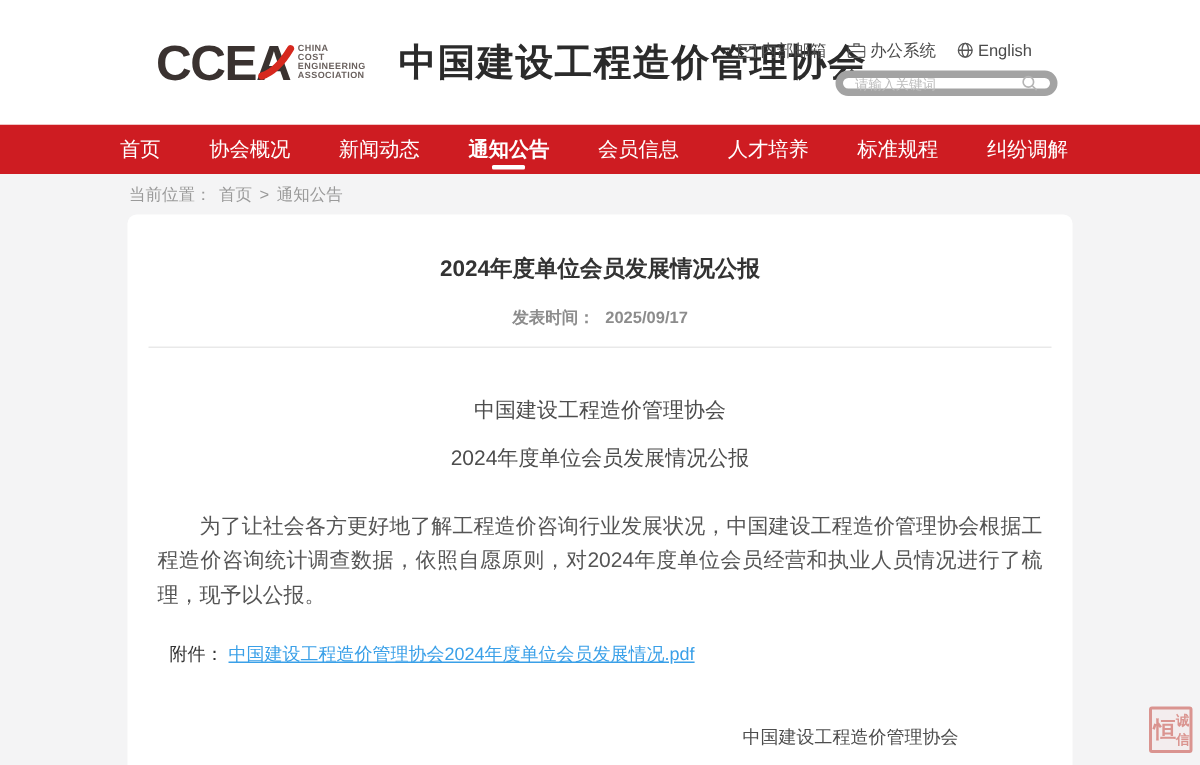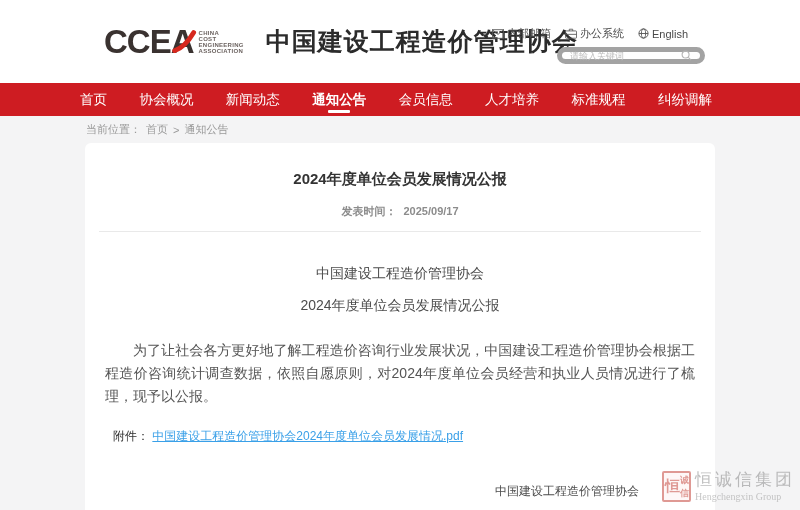--- a/index.html
+++ b/index.html
@@ -227,17 +227,13 @@
 </div>
 
 <div class="watermark">
   <div class="seal">
     <div class="seal-left">恒</div>
     <div class="seal-right">
       <span>诚</span>
       <span>信</span>
     </div>
   </div>
-  <div class="wm-text">
-    <div class="wm-cn">恒诚信集团</div>
-    <div class="wm-en">Hengchengxin Group</div>
-  </div>
 </div>
 
 </body></html>

